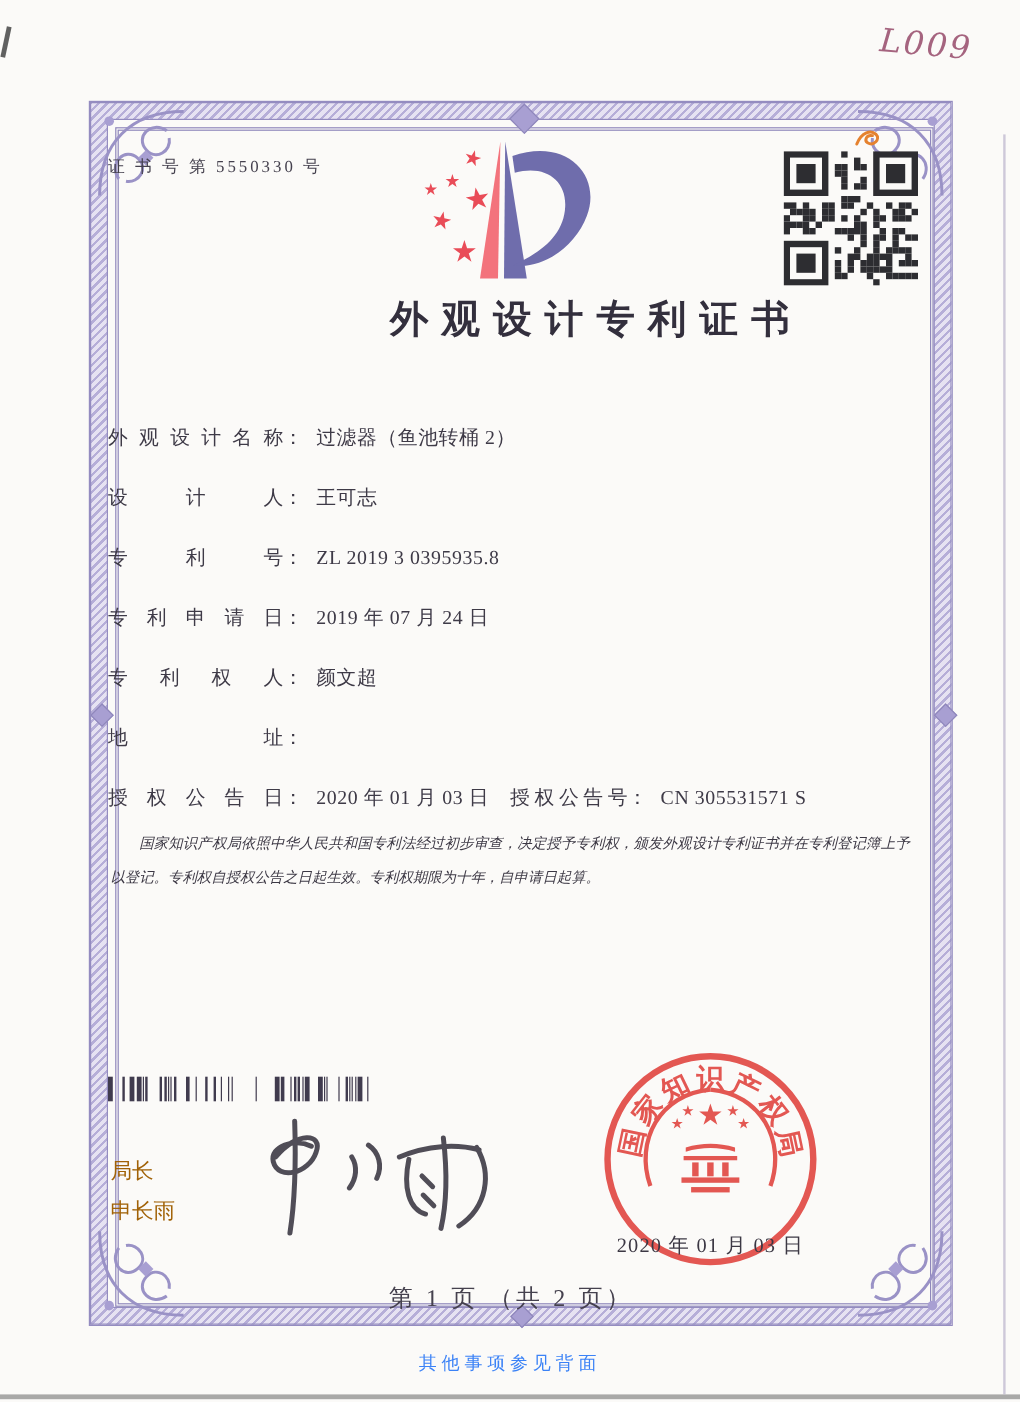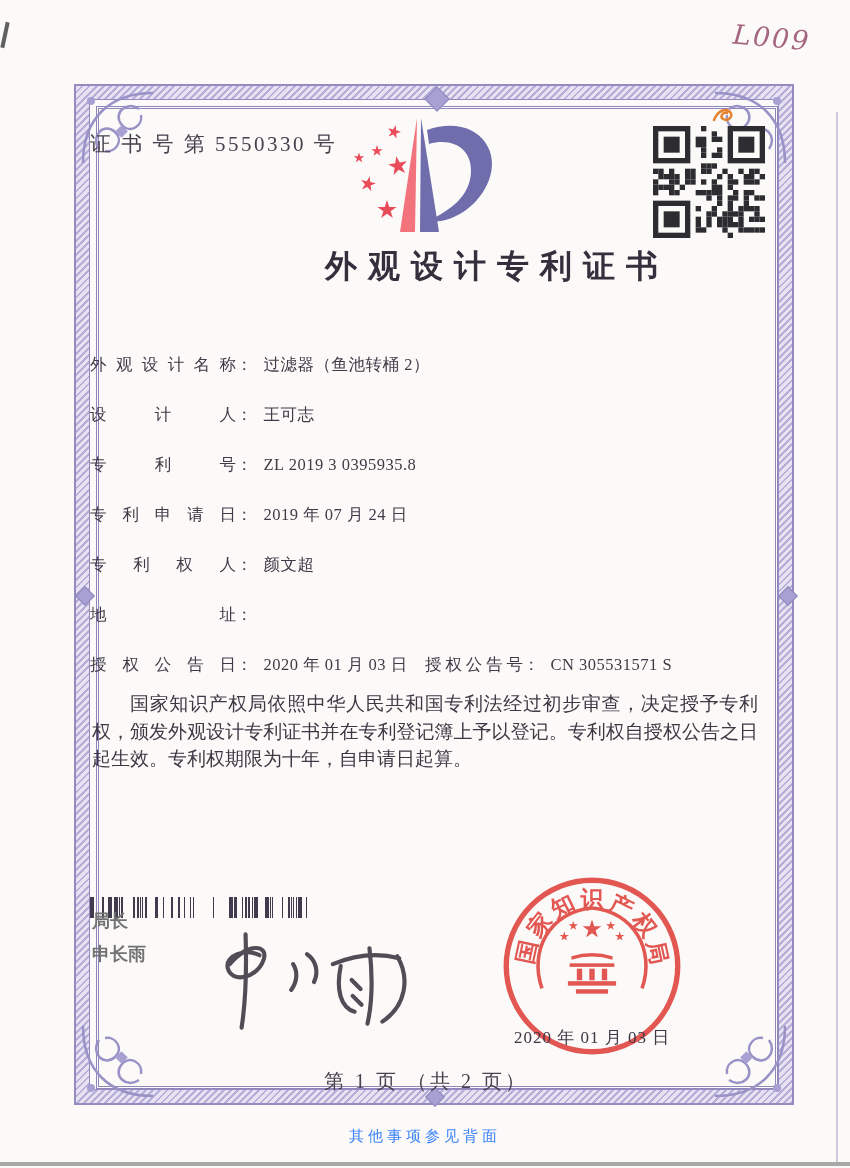--- a/index.html
+++ b/index.html
@@ -20,44 +20,44 @@
   .corner.tl{left:77px;top:87px;}
   .corner.tr{left:711px;top:87px;transform:scaleX(-1);}
   .corner.bl{left:77px;top:1022px;transform:scaleY(-1);}
   .corner.br{left:711px;top:1022px;transform:scale(-1,-1);}
   .med{width:12px;height:12px;background:#a89fd2;border:1px solid #8f87bb;transform:rotate(45deg);z-index:2;}
   .med.top{left:428px;top:90px;width:16px;height:16px;}
   .med.bottom{left:428px;top:1090px;}
   .med.left{left:78px;top:589px;}
   .med.right{left:781px;top:589px;}
   
-  .cert-no{left:90px;top:130px;font-size:21px;letter-spacing:2.5px;color:#45414e;z-index:3;}
+  .cert-no{left:90px;top:130px;font-size:14px;letter-spacing:2.5px;color:#45414e;z-index:3;}
   .logo{left:332px;top:106px;z-index:3;}
   .qr{left:653px;top:126px;z-index:3;}
   .pen-mark{left:710px;top:106px;z-index:3;}
   .note-l009{left:733px;top:22px;font-size:27px;font-style:italic;letter-spacing:2px;
     color:#a5647f;transform:rotate(5deg);z-index:3;font-family:"DejaVu Serif",serif;}
   .title{left:75px;top:245px;width:844px;text-align:center;font-size:32px;font-weight:bold;
     letter-spacing:11px;color:#332f3d;z-index:3;}
   
   .fields{left:90px;top:340px;width:668px;font-size:16.5px;z-index:3;}
   .frow{height:50px;display:flex;align-items:center;white-space:nowrap;position:relative;font-family:Liberation Serif, serif;}
   .lbl{display:inline-block;width:146px;text-align:justify;text-align-last:justify;}
   .colon{margin-right:11px;}
   .val{letter-spacing:.5px;}
   .grp2{position:absolute;left:335px;display:flex;align-items:center;}
   .lbl2{display:inline-block;width:98px;text-align:justify;text-align-last:justify;}
   
-  .paras{left:92px;top:690px;width:666px;font-size:19px;line-height:27.5px;
-    text-align:justify;z-index:3;color:#3c3844;}
+  .paras{left:92px;top:690px;width:666px;font-size:12px;line-height:27.5px;
+    text-align:justify;z-index:3;color:#3c3844;font-style:italic;}
   .paras p{margin:0;text-indent:2em;}
   
   .barcode{left:86px;top:897px;z-index:3;}
-  .director{left:92px;top:905px;font-family:"Liberation Sans","DejaVu Sans",sans-serif;
-    font-weight:bold;font-size:18px;line-height:33px;color:#737373;z-index:3;}
+  .director{left:92px;top:960px;font-family:"Liberation Sans","DejaVu Sans",sans-serif;
+    font-weight:normal;font-size:18px;line-height:33px;color:#a16207;z-index:3;}
   .signature{left:196px;top:924px;z-index:4;}
   .seal{left:500px;top:874px;z-index:4;opacity:.92;}
   .seal-date{left:498px;top:1026px;width:188px;text-align:center;font-size:17px;
     letter-spacing:1px;color:#3c3844;z-index:5;}
   .page-info{left:75px;top:1068px;width:702px;text-align:center;font-size:20px;
     letter-spacing:3px;z-index:3;color:#45414e;}
   .back-note{left:0;top:1127px;width:850px;text-align:center;font-size:15px;
     letter-spacing:4px;color:#3b82f6;z-index:3;}
   
   .scan-bottom{left:0;bottom:2px;width:850px;height:4px;background:#8e8e8e;opacity:.75;z-index:6;}

